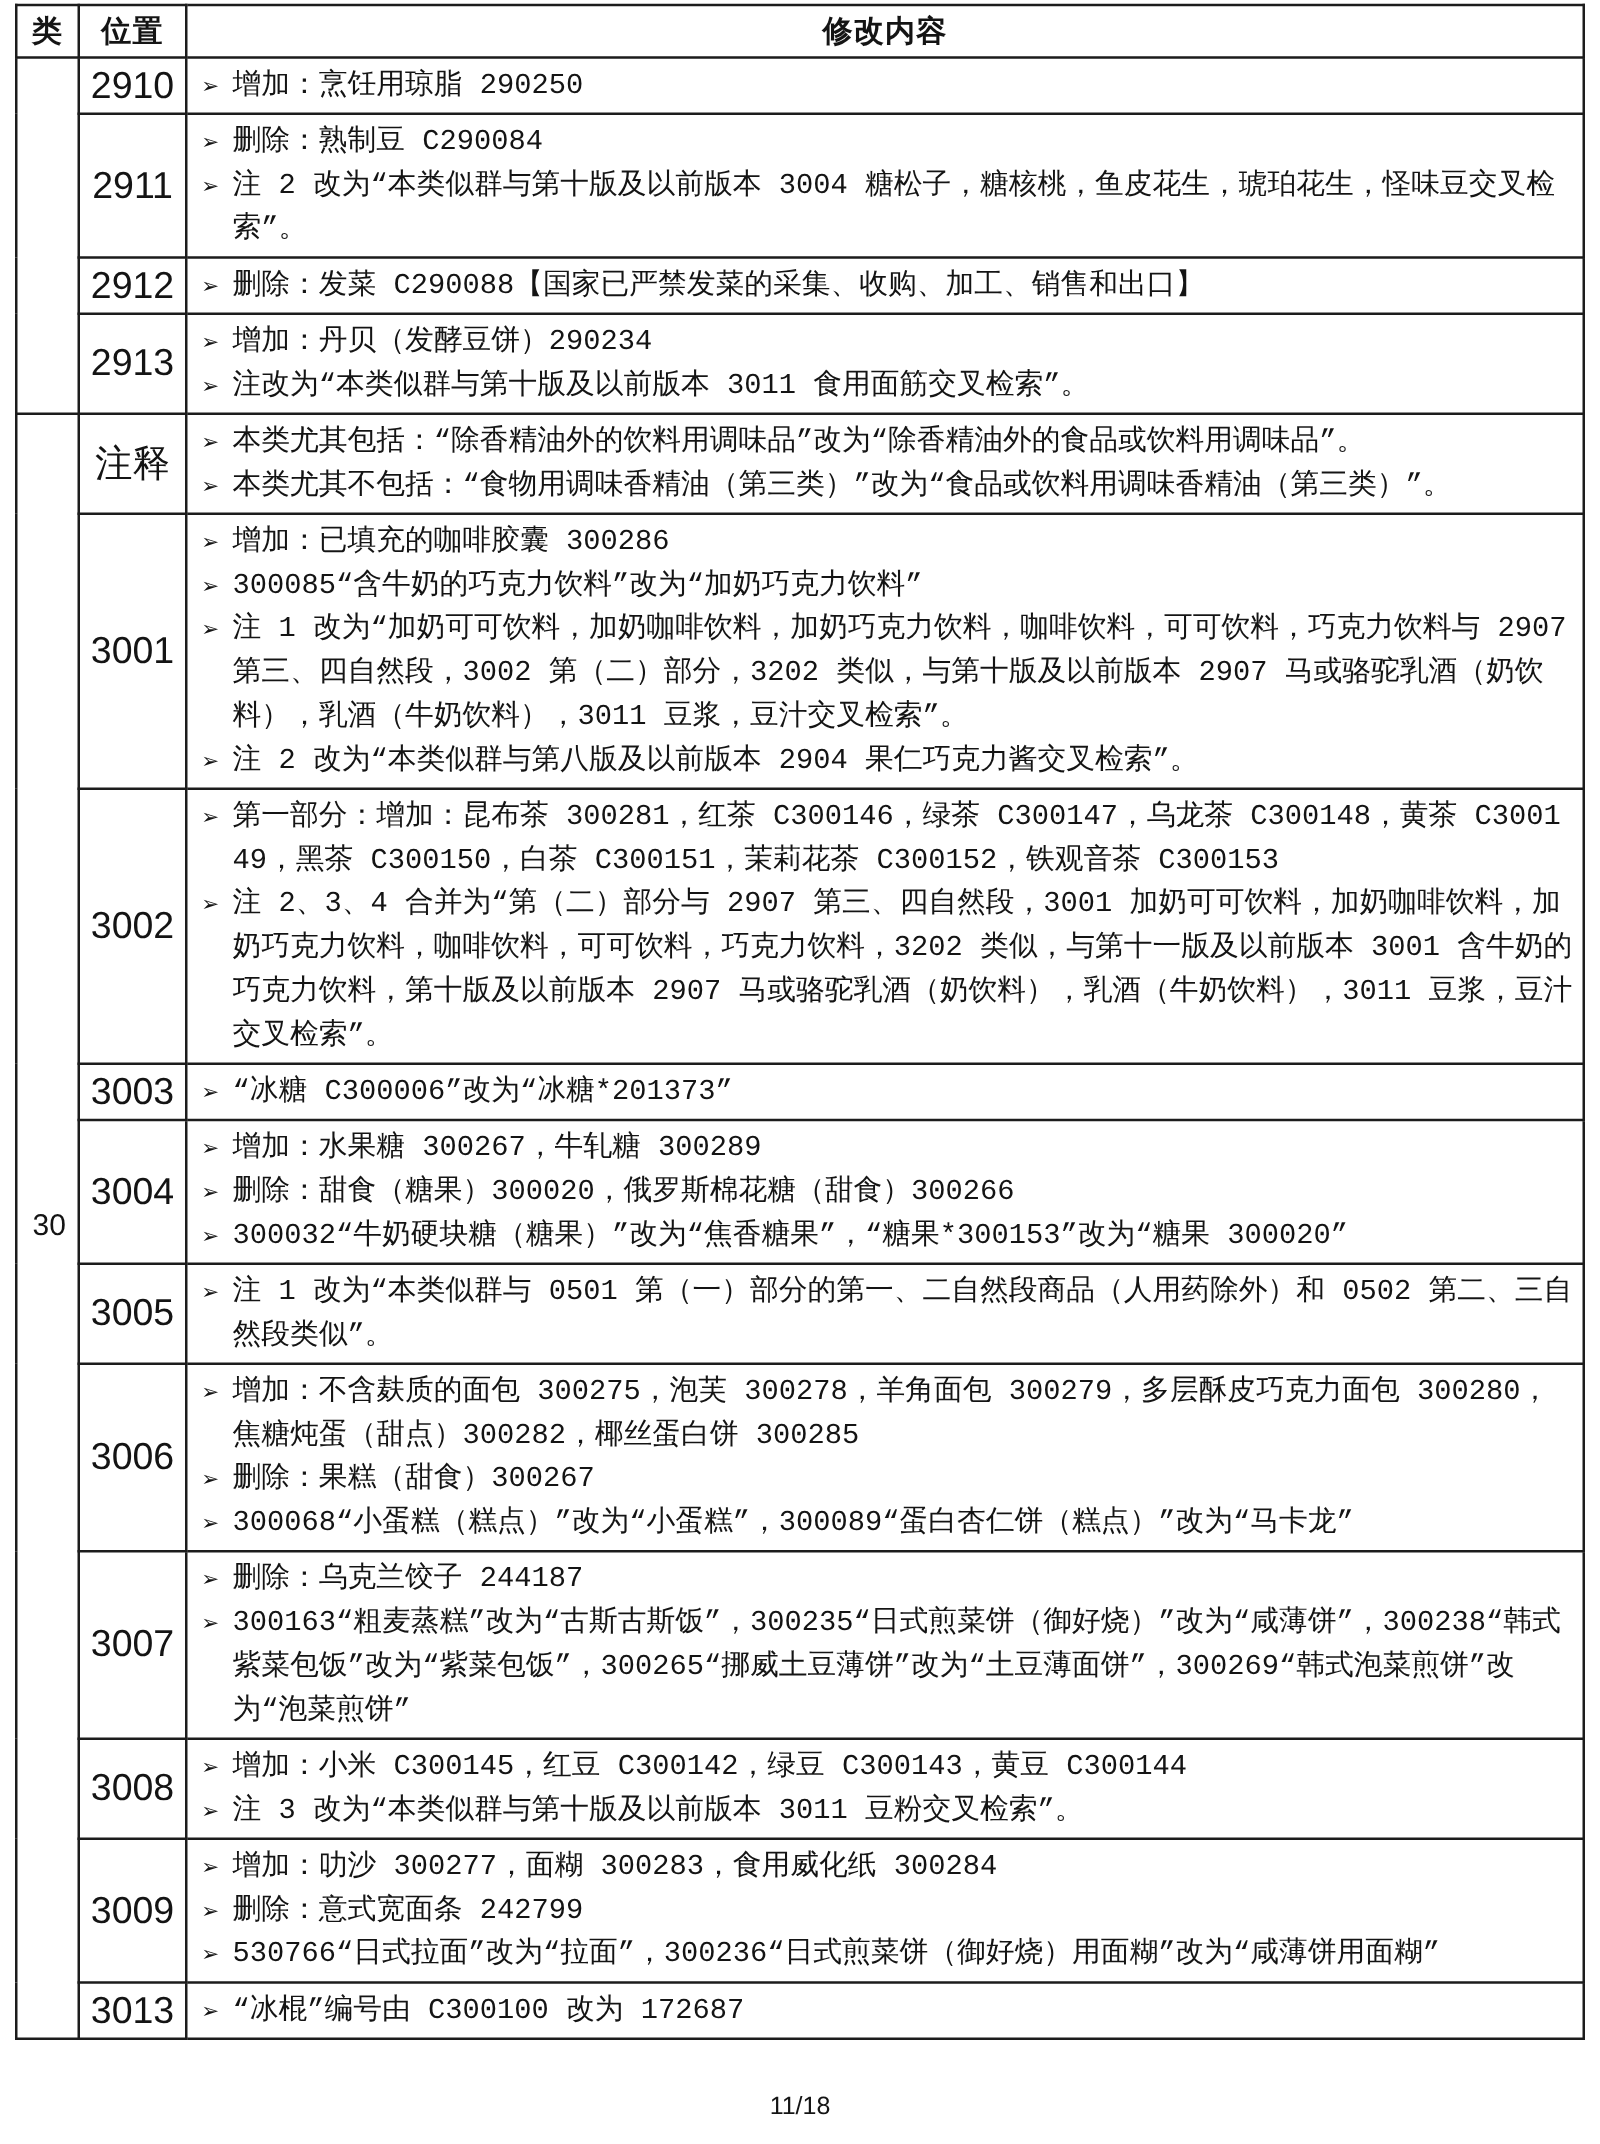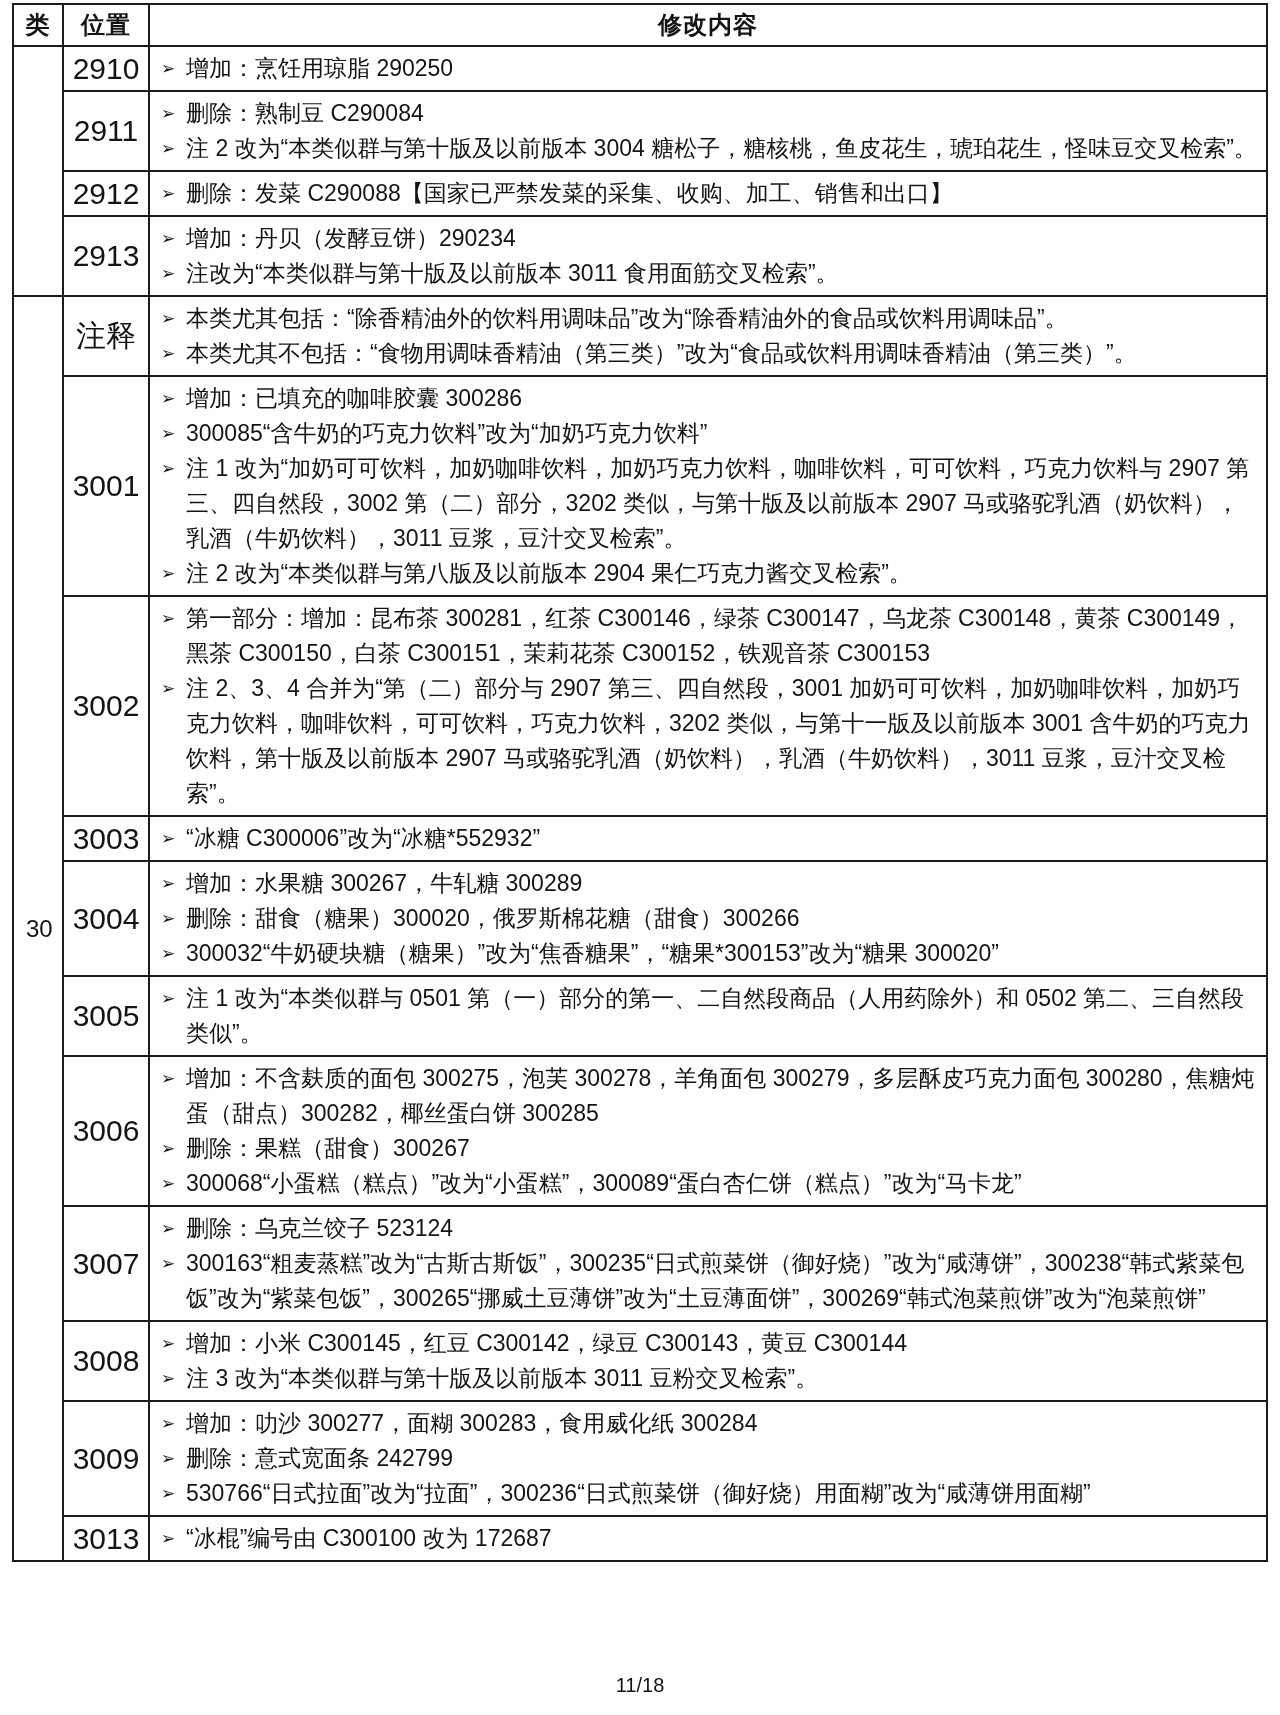--- a/index.html
+++ b/index.html
@@ -62,20 +62,21 @@
     flex: 0 0 28px;
     width: 28px;
     font-size: 17px;
     line-height: 35px;
     padding-left: 3px;
     box-sizing: border-box;
   }
   .item-text {
     flex: 1 1 auto;
     word-break: break-all;
+    font-family: Liberation Mono, monospace;
   }
   .footer {
     position: absolute;
     left: 0;
     width: 1280px;
     bottom: 18px;
     text-align: center;
     font-size: 20px;
   }
 </style>
@@ -188,21 +189,21 @@
               <span class="bullet">➢</span>
               <span class="item-text">注 2、3、4 合并为“第（二）部分与 2907 第三、四自然段，3001 加奶可可饮料，加奶咖啡饮料，加奶巧克力饮料，咖啡饮料，可可饮料，巧克力饮料，3202 类似，与第十一版及以前版本 3001 含牛奶的巧克力饮料，第十版及以前版本 2907 马或骆驼乳酒（奶饮料），乳酒（牛奶饮料），3011 豆浆，豆汁交叉检索”。</span>
             </div>
           </td>
         </tr>
         <tr>
           <td class="pos-cell">3003</td>
           <td class="content-cell">
             <div class="item">
               <span class="bullet">➢</span>
-              <span class="item-text">“冰糖 C300006”改为“冰糖*552932”</span>
+              <span class="item-text">“冰糖 C300006”改为“冰糖*201373”</span>
             </div>
           </td>
         </tr>
         <tr>
           <td class="pos-cell">3004</td>
           <td class="content-cell">
             <div class="item">
               <span class="bullet">➢</span>
               <span class="item-text">增加：水果糖 300267，牛轧糖 300289</span>
             </div>
@@ -240,21 +241,21 @@
               <span class="bullet">➢</span>
               <span class="item-text">300068“小蛋糕（糕点）”改为“小蛋糕”，300089“蛋白杏仁饼（糕点）”改为“马卡龙”</span>
             </div>
           </td>
         </tr>
         <tr>
           <td class="pos-cell">3007</td>
           <td class="content-cell">
             <div class="item">
               <span class="bullet">➢</span>
-              <span class="item-text">删除：乌克兰饺子 523124</span>
+              <span class="item-text">删除：乌克兰饺子 244187</span>
             </div>
             <div class="item">
               <span class="bullet">➢</span>
               <span class="item-text">300163“粗麦蒸糕”改为“古斯古斯饭”，300235“日式煎菜饼（御好烧）”改为“咸薄饼”，300238“韩式紫菜包饭”改为“紫菜包饭”，300265“挪威土豆薄饼”改为“土豆薄面饼”，300269“韩式泡菜煎饼”改为“泡菜煎饼”</span>
             </div>
           </td>
         </tr>
         <tr>
           <td class="pos-cell">3008</td>
           <td class="content-cell">

